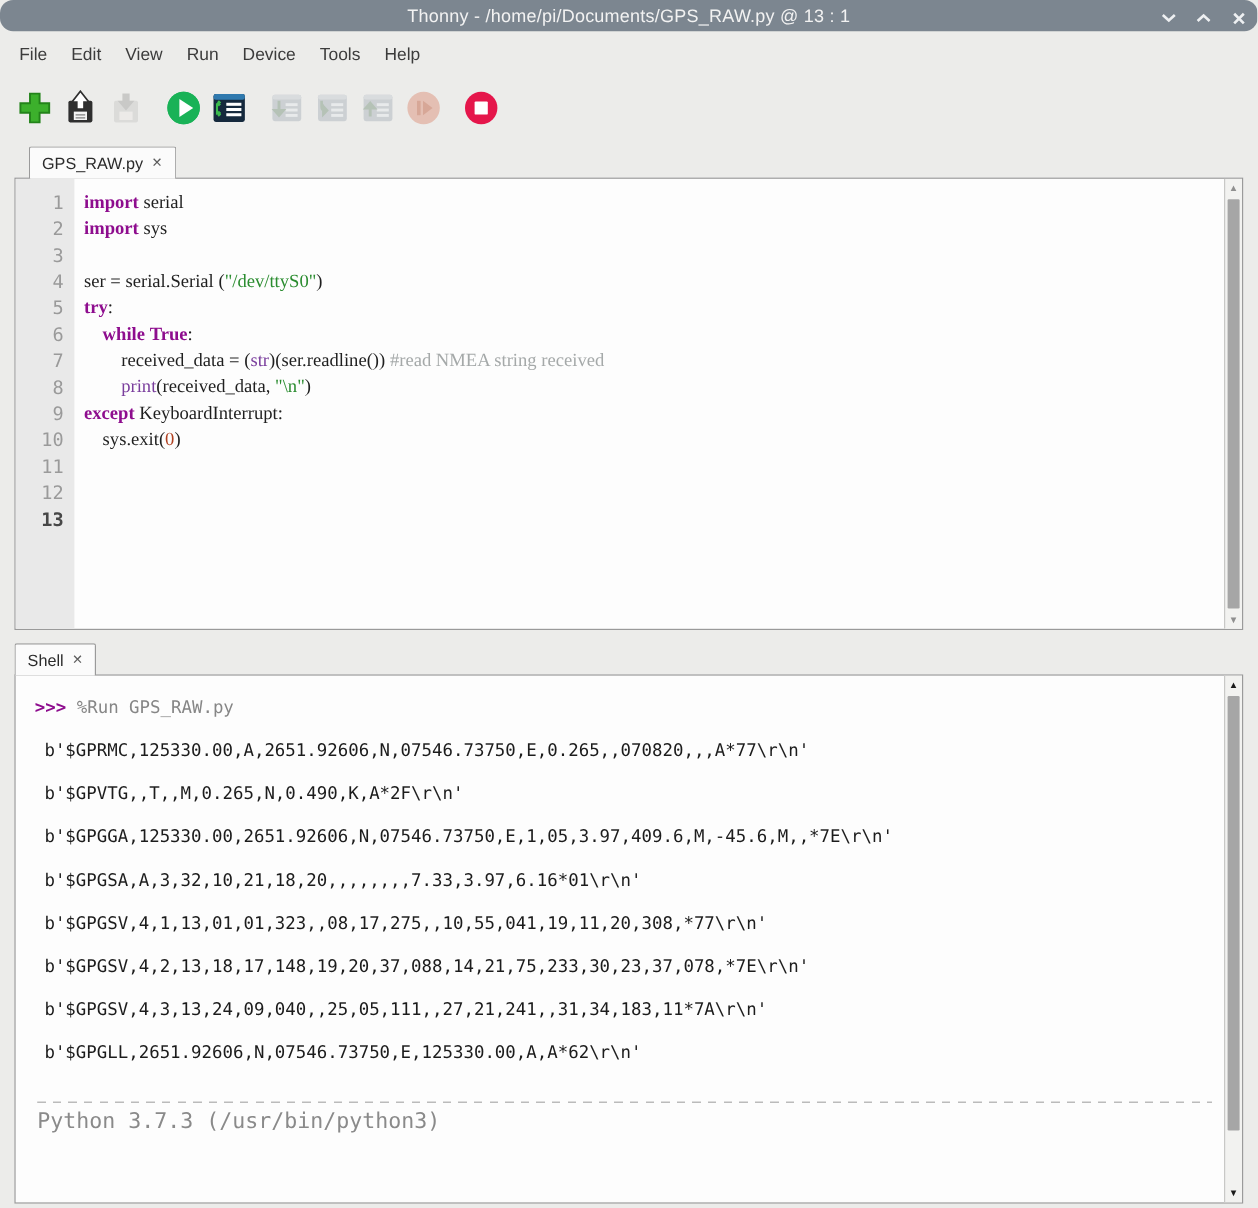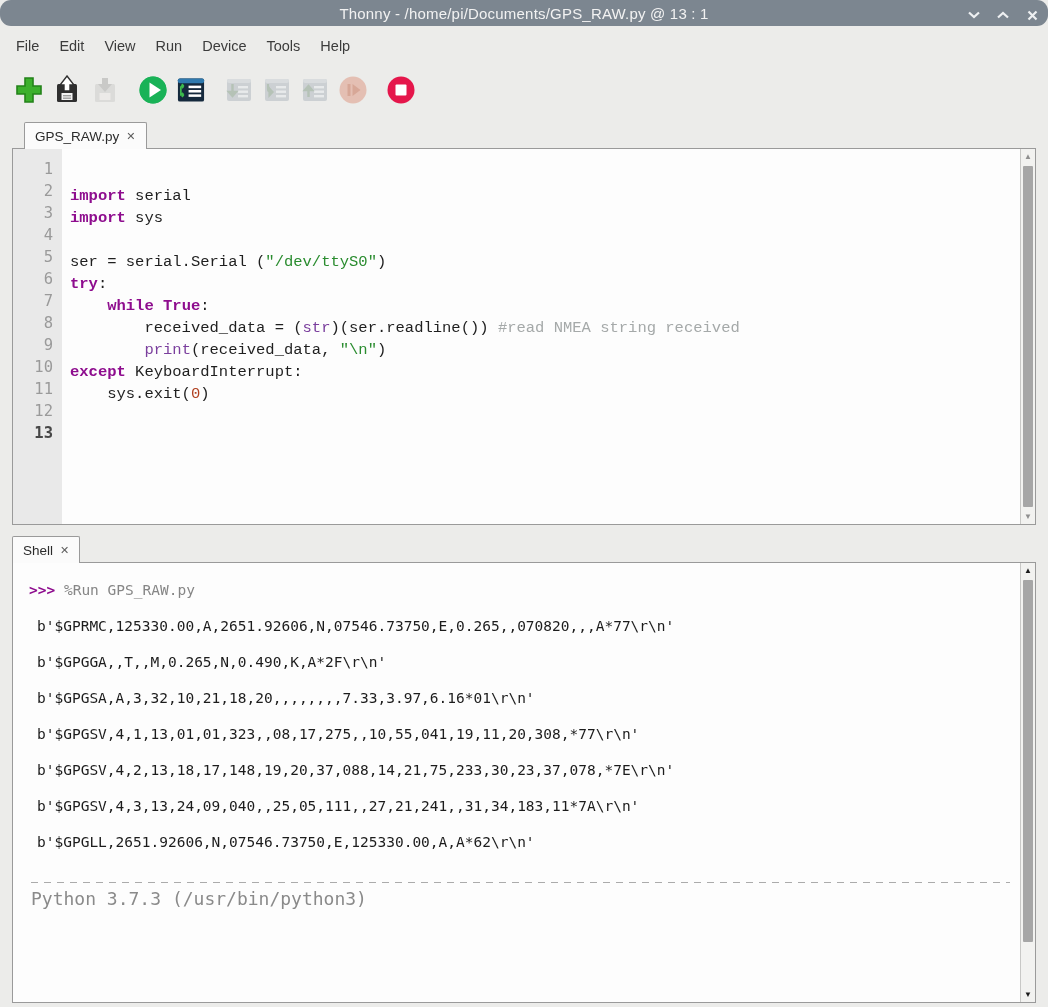--- a/index.html
+++ b/index.html
@@ -42,21 +42,21 @@
   .panel{position:absolute;left:12px;width:1024px;background:#fdfdfd;border:1px solid var(--panel-border);overflow:hidden;}
   .editor-panel{top:148px;height:377px;}
   .shell-panel{top:562px;height:441px;}
 
   
   .gutter{position:absolute;left:0;top:0;bottom:0;width:49px;background:var(--gutter-bg);
     font-family:"DejaVu Sans Mono",monospace;font-size:15.5px;line-height:22px;color:var(--gutter-fg);
     text-align:right;padding:9px 9px 0 0;}
   .gutter .ln.cur{color:var(--gutter-active-fg);font-weight:bold;}
   .code-area{position:absolute;left:49px;top:0;right:15px;bottom:0;padding:9px 0 0 8px;
-    font-family:Liberation Mono, monospace;font-size:15.5px;line-height:22px;color:#1f1f1f;margin-top:27px;}
+    font-family:Liberation Serif, serif;font-size:15.5px;line-height:22px;color:#1f1f1f;}
   .cl{white-space:pre;height:22px;}
   .tok-kw{color:var(--keyword);font-weight:bold;}
   .tok-bi{color:var(--builtin);}
   .tok-str{color:var(--string);}
   .tok-cm{color:var(--comment);}
   .tok-num{color:var(--number);}
   .tok-pl{color:#1f1f1f;}
 
   
   .shell-body{position:absolute;left:0;top:0;right:15px;bottom:0;overflow:hidden;
@@ -247,21 +247,22 @@
     <span>Shell</span>
     <span class="close">✕</span>
   </div>
 
   <div class="panel shell-panel">
     <div class="shell-body">
       <div class="prompt-line"><span class="prompt">&gt;&gt;&gt; </span><span class="cmd">%Run GPS_RAW.py</span></div>
       <div class="shell-blank"></div>
       <div id="shell-outputs">
           <div class="shell-out">b'$GPRMC,125330.00,A,2651.92606,N,07546.73750,E,0.265,,070820,,,A*77\r\n'</div>
-          <div class="shell-out">b'$GPGGA,,T,,M,0.265,N,0.490,K,A*2F\r\n'</div>
+          <div class="shell-out">b'$GPVTG,,T,,M,0.265,N,0.490,K,A*2F\r\n'</div>
+          <div class="shell-out">b'$GPGGA,125330.00,2651.92606,N,07546.73750,E,1,05,3.97,409.6,M,-45.6,M,,*7E\r\n'</div>
           <div class="shell-out">b'$GPGSA,A,3,32,10,21,18,20,,,,,,,,7.33,3.97,6.16*01\r\n'</div>
           <div class="shell-out">b'$GPGSV,4,1,13,01,01,323,,08,17,275,,10,55,041,19,11,20,308,*77\r\n'</div>
           <div class="shell-out">b'$GPGSV,4,2,13,18,17,148,19,20,37,088,14,21,75,233,30,23,37,078,*7E\r\n'</div>
           <div class="shell-out">b'$GPGSV,4,3,13,24,09,040,,25,05,111,,27,21,241,,31,34,183,11*7A\r\n'</div>
           <div class="shell-out">b'$GPGLL,2651.92606,N,07546.73750,E,125330.00,A,A*62\r\n'</div>
         </div>
       <div class="shell-sep"></div>
       <div class="shell-banner">Python 3.7.3 (/usr/bin/python3)</div>
     </div>
     <div class="sbar dark">

